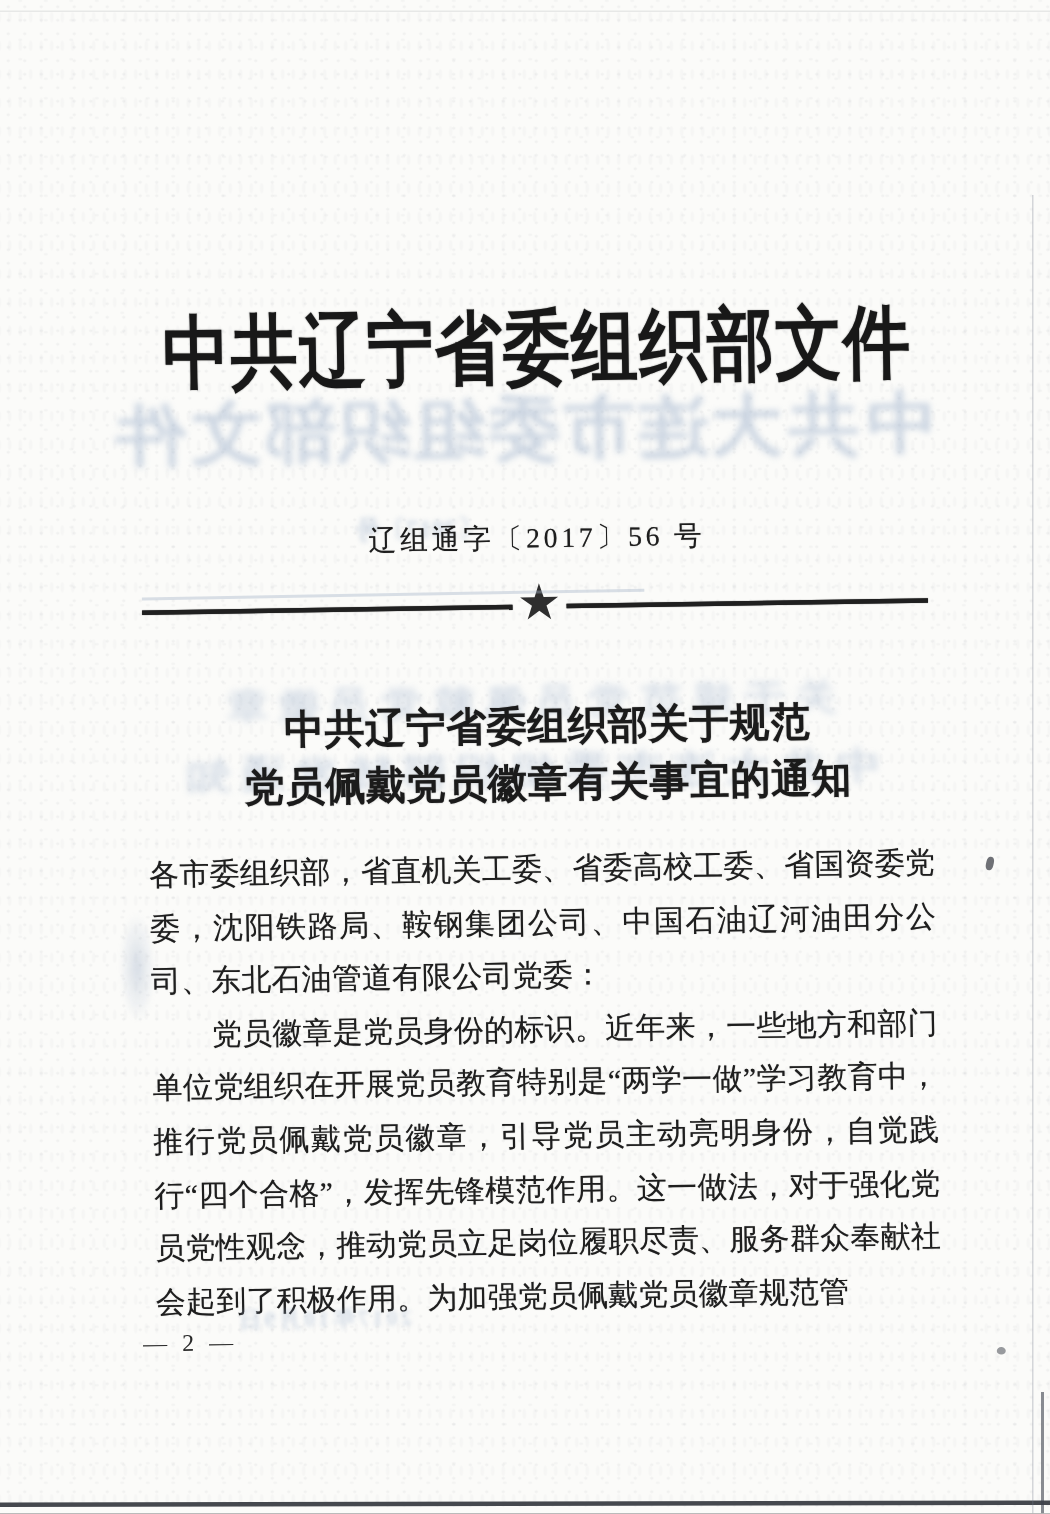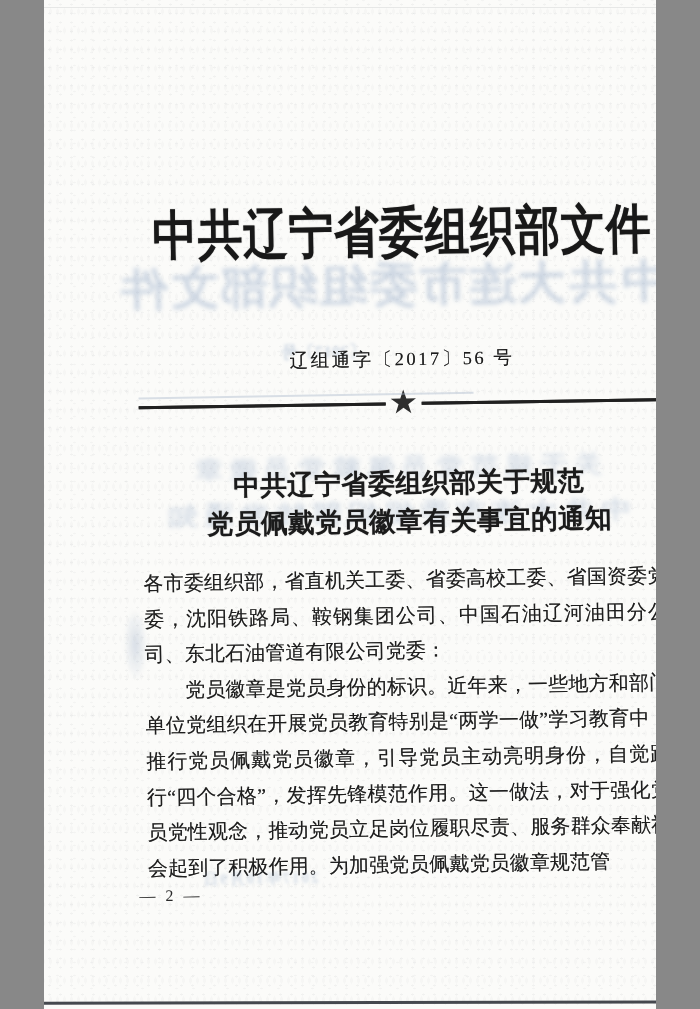--- a/index.html
+++ b/index.html
@@ -1,18 +1,18 @@
 <!DOCTYPE html>
 <html><head>
 <meta charset="utf-8">
 <style>
   html,body{margin:0;padding:0;background:#888;}
   .page{
     position:relative;
-    width:612px;height:1009px;
+    width:700px;height:1009px;
     margin:0 auto;
     overflow:hidden;
     background-color:#fbfbf9;
     background-image:
       radial-gradient(rgba(100,108,118,.065) 1px, transparent 1.4px),
       radial-gradient(rgba(100,108,118,.05) 1px, transparent 1.4px),
       radial-gradient(rgba(120,128,138,.04) 1px, transparent 1.5px);
     background-size:11px 9px,17px 13px,7px 19px;
     background-position:0 0,5px 7px,3px 2px;
     font-family:"Liberation Serif","DejaVu Serif",serif;

